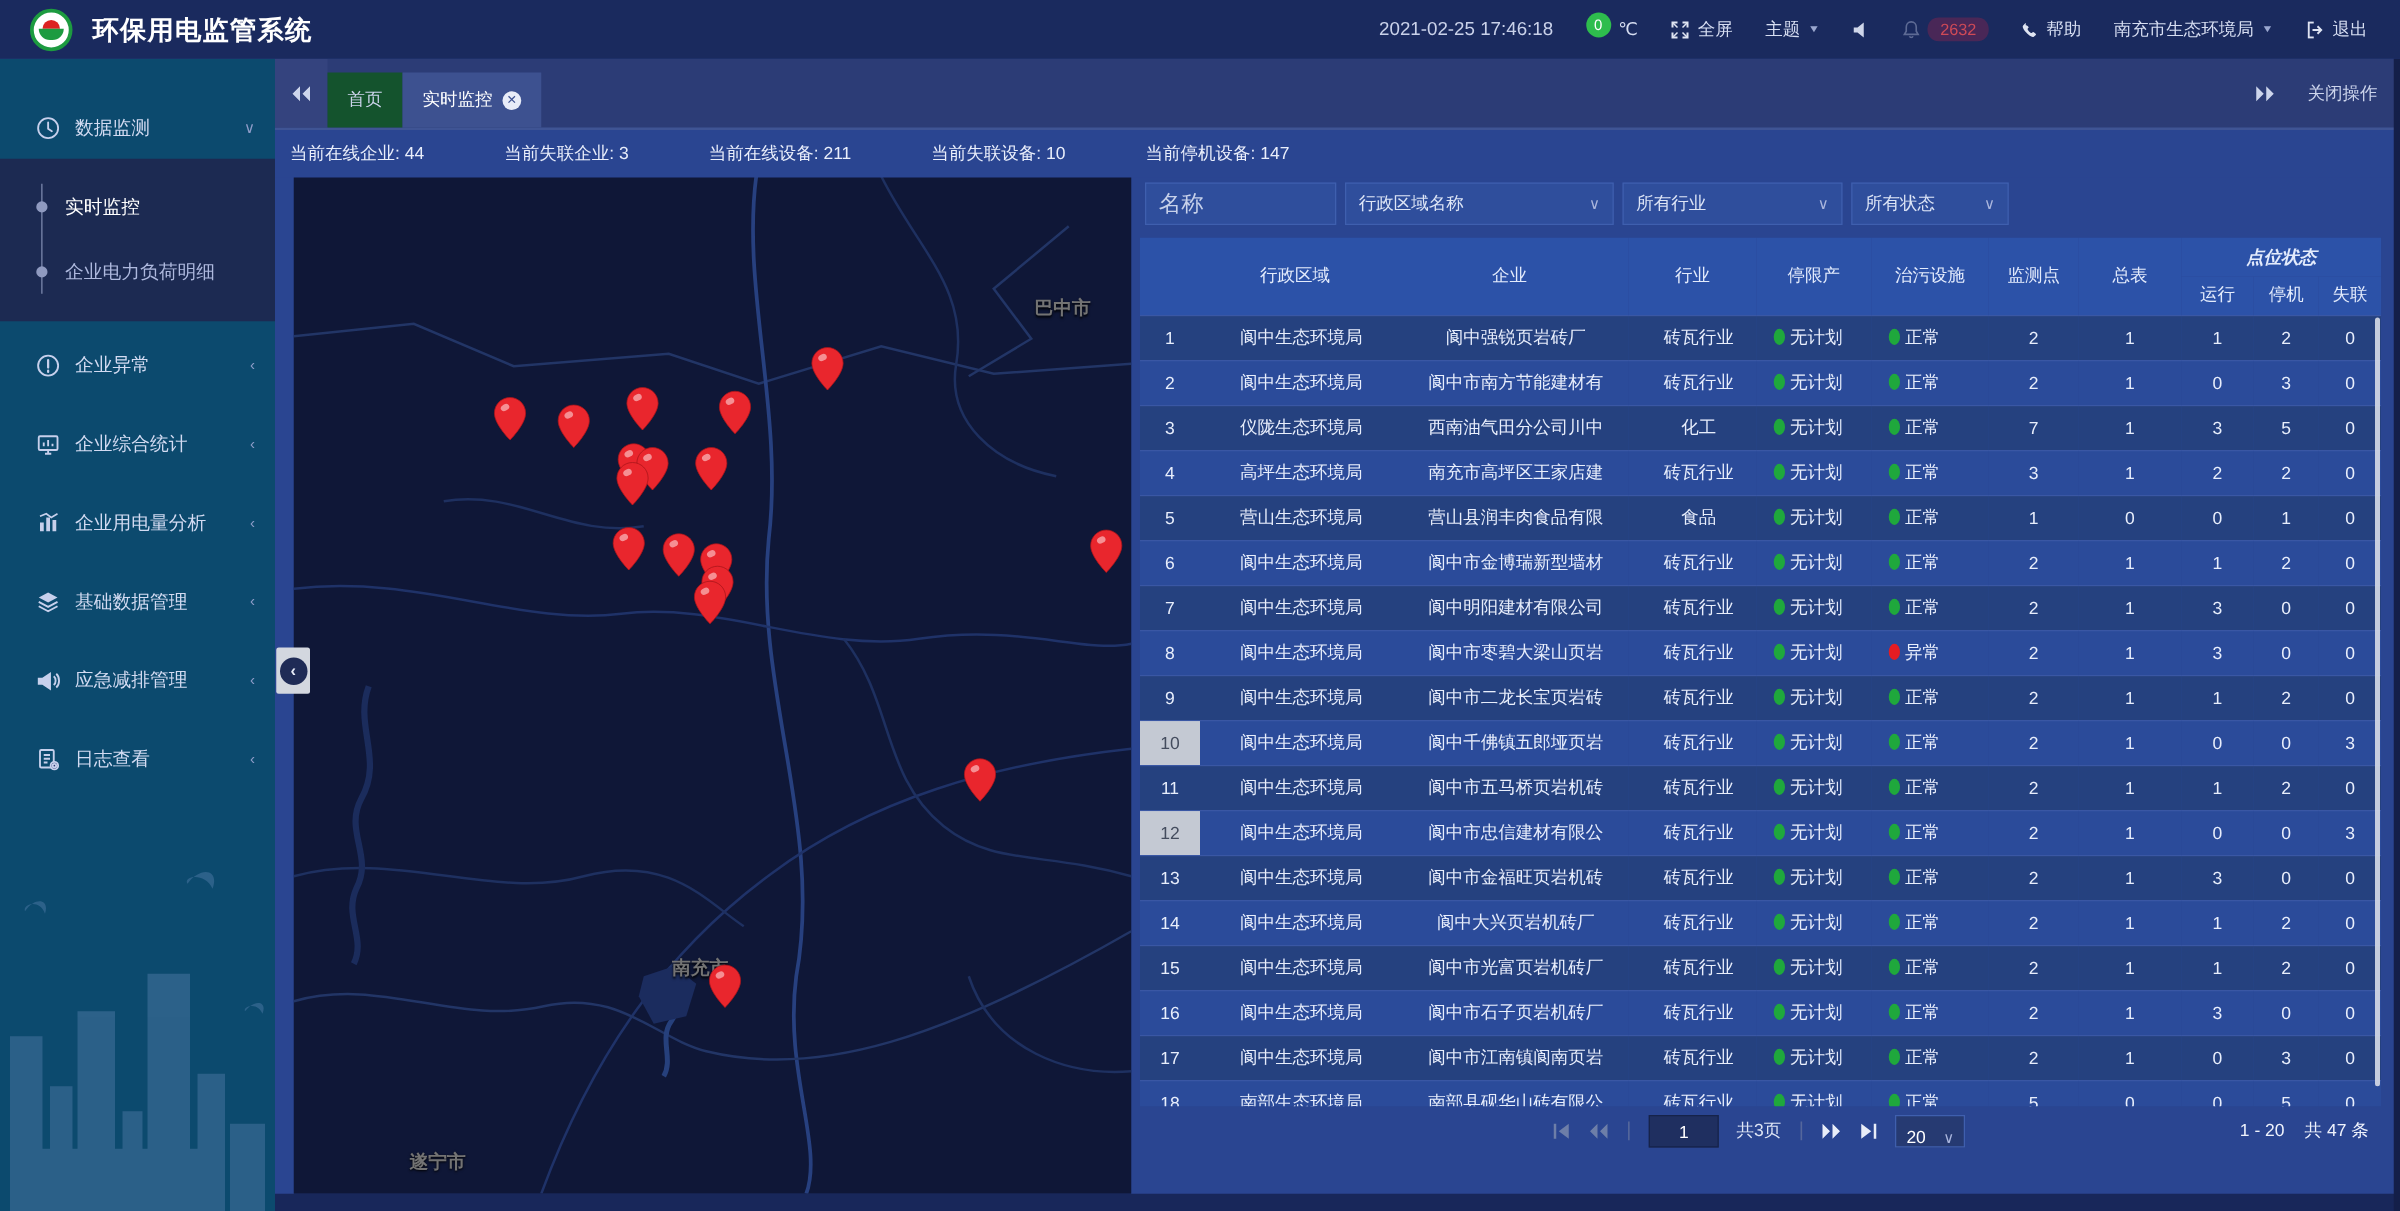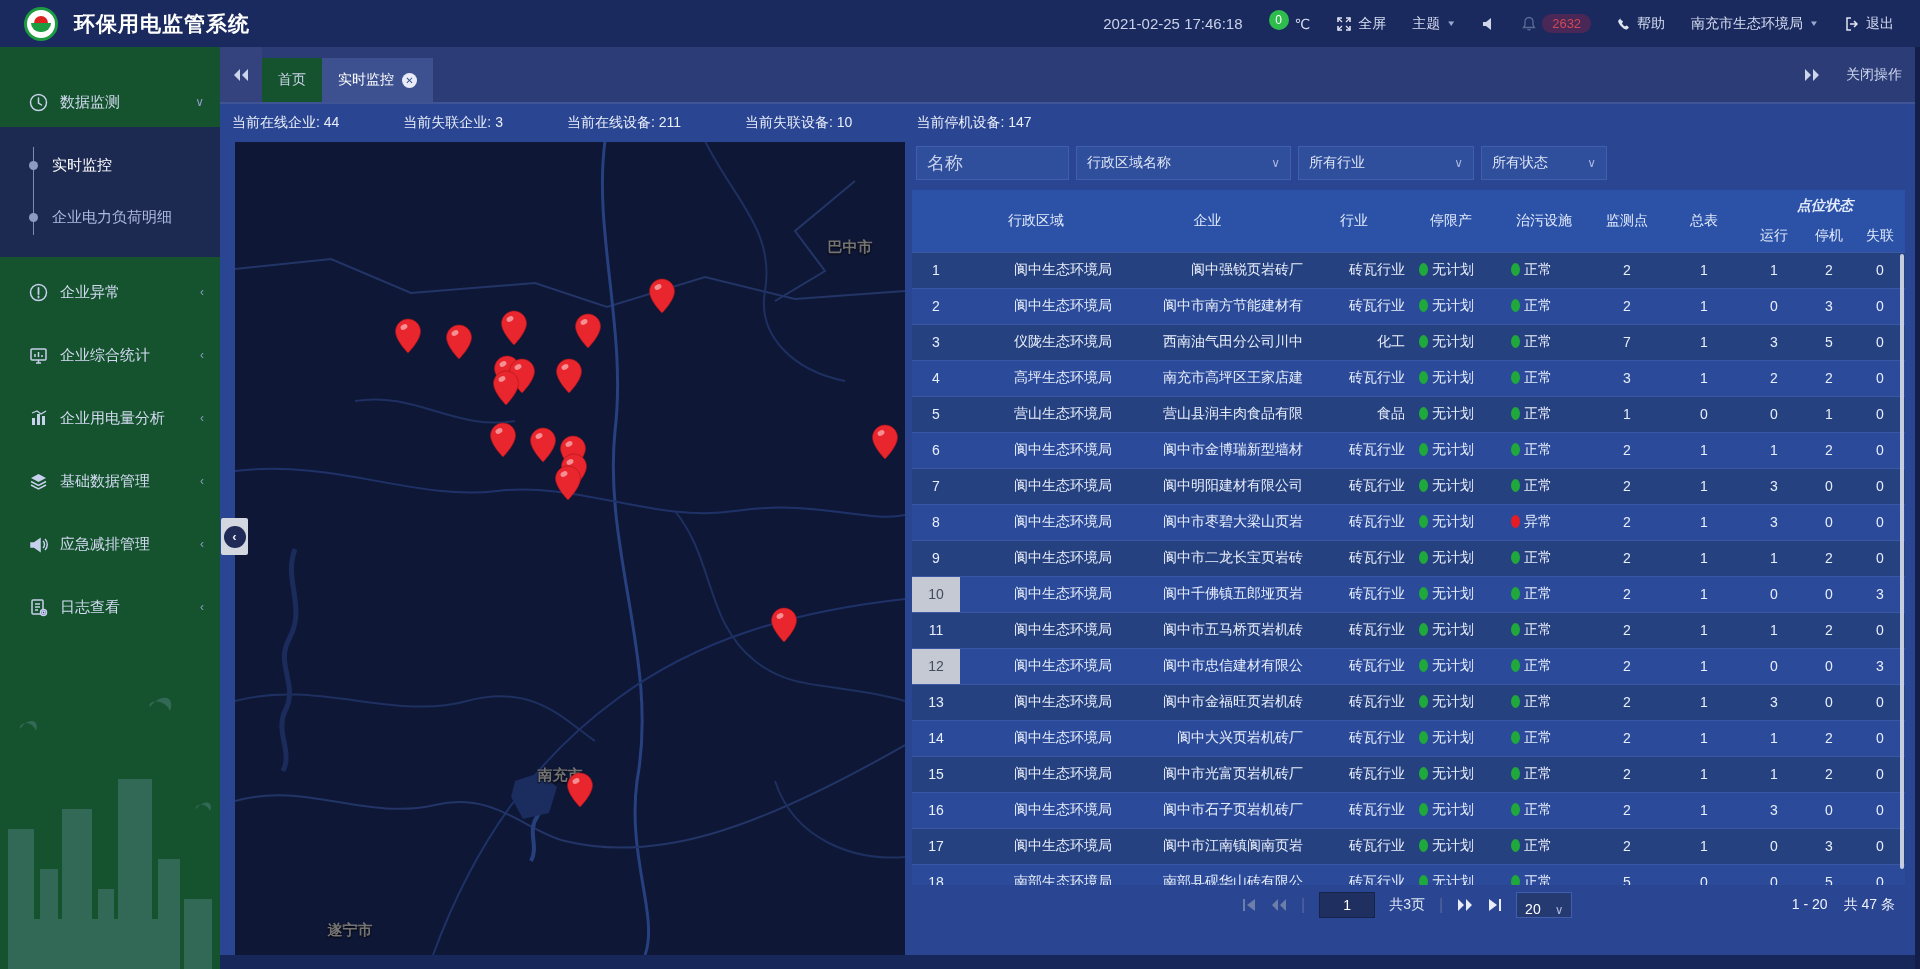--- a/index.html
+++ b/index.html
@@ -16,21 +16,21 @@
   .header-right{margin-left:auto;display:flex;align-items:center;gap:26px;padding-right:26px;font-size:14px;color:#d7def2}
   .h-item{display:flex;align-items:center;gap:6px;white-space:nowrap}
   .h-time{font-size:15px;color:#c9d1e9}
   .temp-badge{width:20px;height:20px;border-radius:50%;background:#2ebd4d;color:#fff;font-size:12px;display:flex;align-items:center;justify-content:center;margin-top:-8px}
   .bell-badge{background:rgba(150,35,75,.38);color:#cf4a57;font-size:13px;padding:2px 10px;border-radius:9px}
   .caret-down{font-size:10px;color:#9aa7cf;transform:scaleY(.8)}
   .hicon{display:inline-flex;align-items:center}
   .hicon svg{display:block}
 
   
-  .sidebar{position:absolute;top:47px;left:0;width:220px;height:922px;background:#14532d;z-index:30;overflow:hidden}
+  .sidebar{position:absolute;top:47px;left:0;width:220px;height:922px;background:#0c4a6e;z-index:30;overflow:hidden}
   .menu{padding-top:30px}
   .menu-row{height:50px;display:flex;align-items:center;padding:0 16px 0 28px;cursor:pointer}
   .m-icon{width:20px;height:20px;margin-right:12px;display:flex;align-items:center;justify-content:center}
   .m-icon svg{display:block}
   .m-label{font-size:15px;color:#d3dbf2;flex:1 1 auto;white-space:nowrap}
   .m-caret{font-size:12px;color:#8e9cc8}
   .menu-section{margin-bottom:7px}
   .menu-section.plain .menu-row{height:56px}
   .submenu{background:#1c2a52;padding:12px 0 14px;position:relative}
   .submenu::before{content:"";position:absolute;left:33px;top:20px;bottom:22px;width:1px;background:#7e8ab0}
@@ -75,21 +75,21 @@
   table{width:993px;border-collapse:collapse;table-layout:fixed}
   thead th{background:#2c52a8;font-weight:normal;font-size:14px;color:#e3ebfc;height:31px}
   thead tr.h1 th{height:31px}
   th.group{font-style:italic;font-weight:bold}
   tbody td{height:36px;font-size:14px;color:#e8eefc;white-space:nowrap;overflow:hidden}
   tbody tr{border-top:1px solid rgba(95,130,210,.30)}
   tbody tr:nth-child(odd){background:#25417f}
   tbody tr:nth-child(even){background:#2b4b9a}
   td.c-num{text-align:center;padding:0}
   td.c-num.hl{background:#c4c9d3;color:#444c5e}
-  td.c-left{text-align:right;padding-left:10px}
+  td.c-left{text-align:center;padding-left:10px}
   td.c-status{text-align:left;padding-left:14px}
   td.c-mid{text-align:center}
   .dot{display:inline-block;width:9px;height:13px;border-radius:50%;margin-right:4px;vertical-align:-2px}
   .dot.green{background:#1fa83c}
   .dot.red{background:#e51c23}
   .scroll-thumb{position:absolute;right:1px;top:64px;width:4px;height:615px;background:#d7dce8;border-radius:2px;opacity:.9}
 
   .pagination{position:relative;height:40px;margin-top:0;display:flex;align-items:center;font-size:14px;color:#dfe6f5}
   .pg-center{position:absolute;left:330px;display:flex;align-items:center;gap:14px}
   .pg-ico{display:flex;align-items:center;cursor:pointer}

